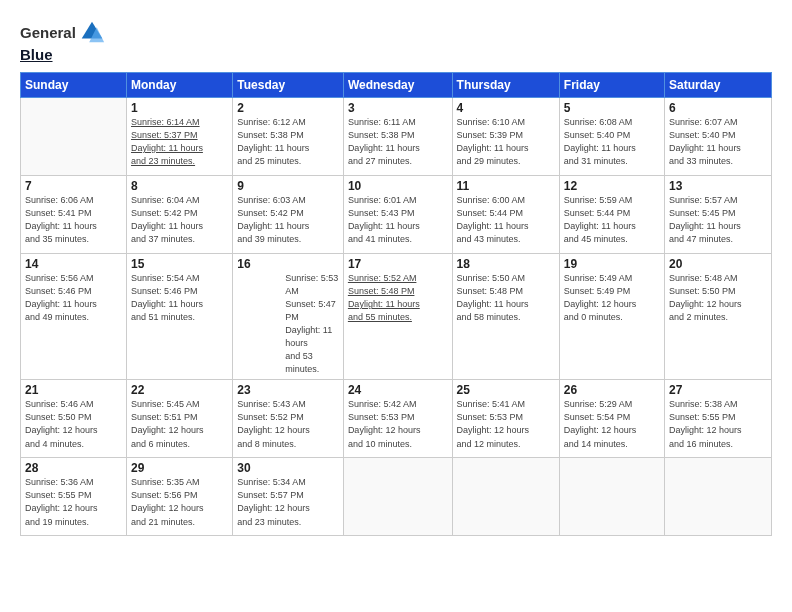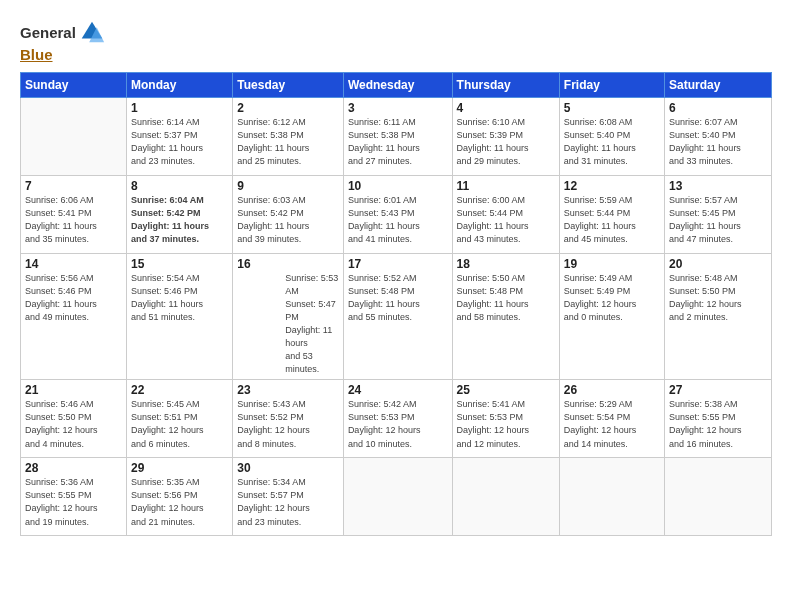--- a/index.html
+++ b/index.html
@@ -94,21 +94,21 @@
   <div class="header">
     <div class="logo">
       <div>
         <div style="display:flex;align-items:center;">
           <span class="logo-general" style="font-size:15px;font-weight:bold;">General</span>
           <svg class="logo-icon" viewBox="0 0 30 30" width="26" height="26">
             <polygon points="15,4 26,22 4,22" fill="#1a6fbe"></polygon>
             <polygon points="20,10 28,26 12,26" fill="#5aaaf0" opacity="0.7"></polygon>
           </svg>
         </div>
-        <span class="logo-blue" style="font-size:15px;font-weight:bold;color:#a16207;text-decoration:underline;">Blue</span>
+        <span class="logo-blue" style="font-size:15px;font-weight:bold;color:#0f172a;text-decoration:underline;">Blue</span>
       </div>
     </div>
     <div class="title-block">
       <div class="month-title"></div>
       <div class="subtitle"></div>
     </div>
   </div>
 
   <table class="calendar">
     <thead>
@@ -120,21 +120,21 @@
           <th>Thursday</th>
           <th>Friday</th>
           <th>Saturday</th>
         </tr>
     </thead>
     <tbody id="cal-body">
     <tr>
           <td class="empty"></td>
           <td>
             <span class="day-num">1</span>
-            <div class="day-info" style="white-space: pre-line;">Sunrise: 6:14 AM
+            <div class="day-info" style="white-space: pre-line; text-decoration: underline;">Sunrise: 6:14 AM
 Sunset: 5:37 PM
 Daylight: 11 hours
 and 23 minutes.</div>
           </td>
           <td>
             <span class="day-num">2</span>
             <div class="day-info" style="white-space: pre-line;">Sunrise: 6:12 AM
 Sunset: 5:38 PM
 Daylight: 11 hours
 and 25 minutes.</div>
@@ -171,21 +171,21 @@
         <tr>
           <td>
             <span class="day-num">7</span>
             <div class="day-info" style="white-space: pre-line;">Sunrise: 6:06 AM
 Sunset: 5:41 PM
 Daylight: 11 hours
 and 35 minutes.</div>
           </td>
           <td>
             <span class="day-num">8</span>
-            <div class="day-info" style="white-space: pre-line; font-weight: bold;">Sunrise: 6:04 AM
+            <div class="day-info" style="white-space: pre-line;">Sunrise: 6:04 AM
 Sunset: 5:42 PM
 Daylight: 11 hours
 and 37 minutes.</div>
           </td>
           <td>
             <span class="day-num">9</span>
             <div class="day-info" style="white-space: pre-line;">Sunrise: 6:03 AM
 Sunset: 5:42 PM
 Daylight: 11 hours
 and 39 minutes.</div>
@@ -236,21 +236,21 @@
           </td>
           <td>
             <span class="day-num">16</span>
             <div class="day-info" style="white-space: pre-line; margin-left: 48px;">Sunrise: 5:53 AM
 Sunset: 5:47 PM
 Daylight: 11 hours
 and 53 minutes.</div>
           </td>
           <td>
             <span class="day-num">17</span>
-            <div class="day-info" style="white-space: pre-line;">Sunrise: 5:52 AM
+            <div class="day-info" style="white-space: pre-line; text-decoration: underline;">Sunrise: 5:52 AM
 Sunset: 5:48 PM
 Daylight: 11 hours
 and 55 minutes.</div>
           </td>
           <td>
             <span class="day-num">18</span>
             <div class="day-info" style="white-space: pre-line;">Sunrise: 5:50 AM
 Sunset: 5:48 PM
 Daylight: 11 hours
 and 58 minutes.</div>

